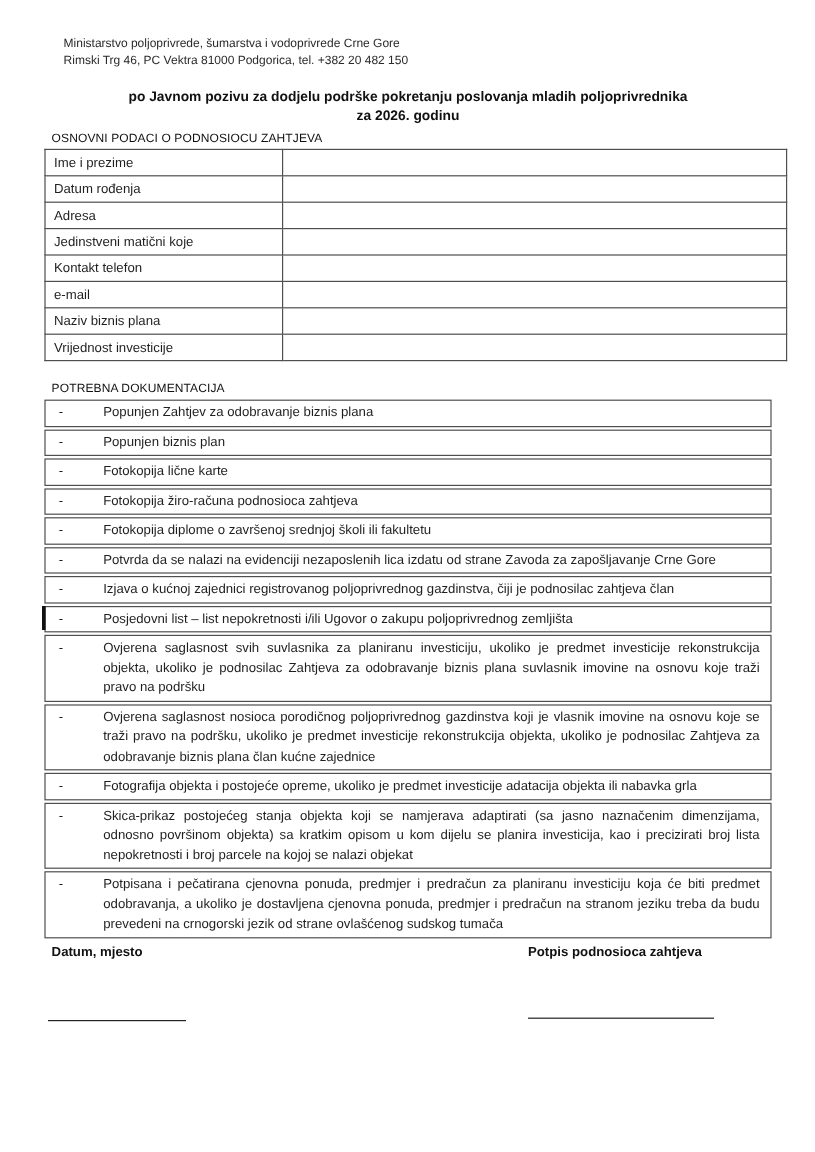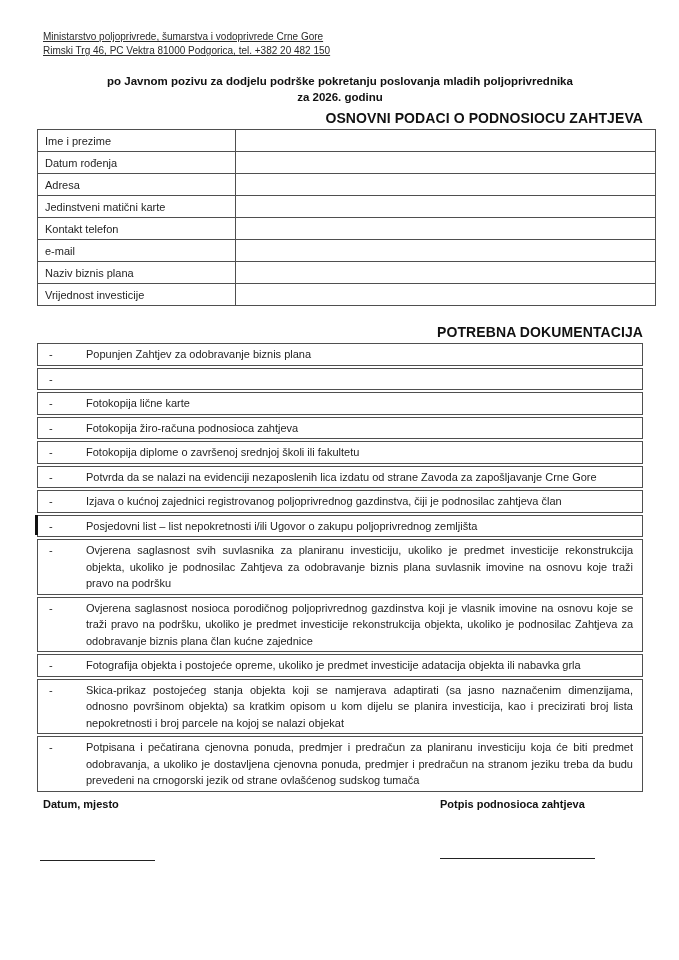--- a/index.html
+++ b/index.html
@@ -6,25 +6,25 @@
   .page{
     position:relative;
     width:679px;height:960px;
     background:#ffffff;
     font-family:"Liberation Sans",sans-serif;
     color:#1f1f1f;
     overflow:hidden;
     box-sizing:border-box;
     padding:30px 36px 0 37px;
   }
-  .letterhead{margin-left:6px;font-size:10px;line-height:14px;color:#2a2a2a;text-decoration:underline;}
+  .letterhead{margin-left:16px;font-size:10px;line-height:14px;color:#2a2a2a;}
   .title-block{margin-top:15px;text-align:center;font-weight:bold;}
   .title-line1{font-size:12px;line-height:16px;color:#111;}
   .title-line2{font-size:11.5px;line-height:16px;color:#111;}
-  .section-heading{margin:5px 0 3px 6px;font-weight:bold;font-size:14px;color:#111;letter-spacing:0.1px;text-align:right;}
+  .section-heading{margin:5px 0 3px 6px;font-weight:normal;font-size:10px;color:#111;letter-spacing:0.1px;}
   .section-heading.second{margin-top:18px;}
 
   table.info-table{
     width:606px;border-collapse:collapse;table-layout:fixed;
   }
   table.info-table td{
     border:1.5px solid #4f4f4f;
     font-size:11px;line-height:14px;
     padding:3px 6px 3px 7px;
     height:15px;
@@ -93,21 +93,21 @@
         </tr>
         <tr>
           <td class="label-cell">Datum rođenja</td>
           <td class="value-cell"></td>
         </tr>
         <tr>
           <td class="label-cell">Adresa</td>
           <td class="value-cell"></td>
         </tr>
         <tr>
-          <td class="label-cell">Jedinstveni matični karte</td>
+          <td class="label-cell">Jedinstveni matični koje</td>
           <td class="value-cell"></td>
         </tr>
         <tr>
           <td class="label-cell">Kontakt telefon</td>
           <td class="value-cell"></td>
         </tr>
         <tr>
           <td class="label-cell">e-mail</td>
           <td class="value-cell"></td>
         </tr>
@@ -124,20 +124,21 @@
 
   <div class="section-heading second">POTREBNA DOKUMENTACIJA</div>
 
   <div class="doc-list" id="doc-list">
       <div class="doc-row">
         <div class="doc-bullet">-</div>
         <div class="doc-text">Popunjen Zahtjev za odobravanje biznis plana</div>
       </div>
       <div class="doc-row">
         <div class="doc-bullet">-</div>
+        <div class="doc-text">Popunjen biznis plan</div>
       </div>
       <div class="doc-row">
         <div class="doc-bullet">-</div>
         <div class="doc-text">Fotokopija lične karte</div>
       </div>
       <div class="doc-row">
         <div class="doc-bullet">-</div>
         <div class="doc-text">Fotokopija žiro-računa podnosioca zahtjeva</div>
       </div>
       <div class="doc-row">

